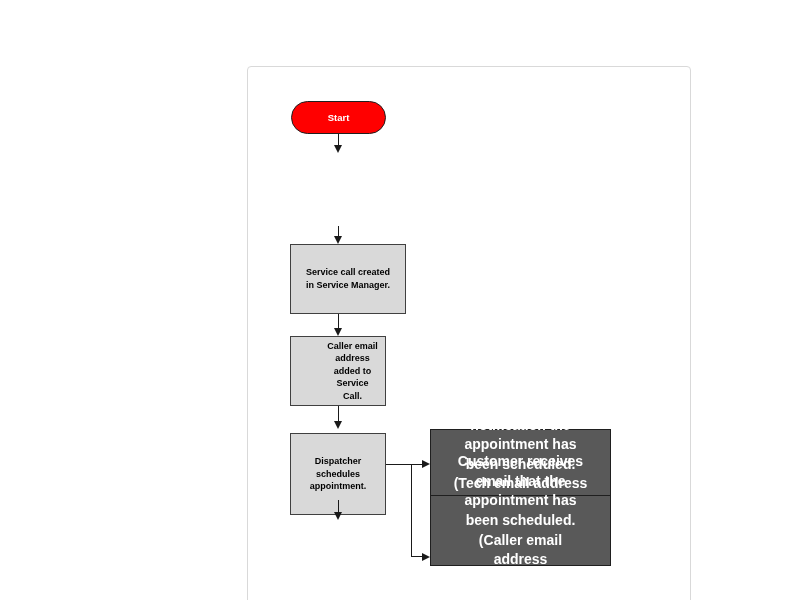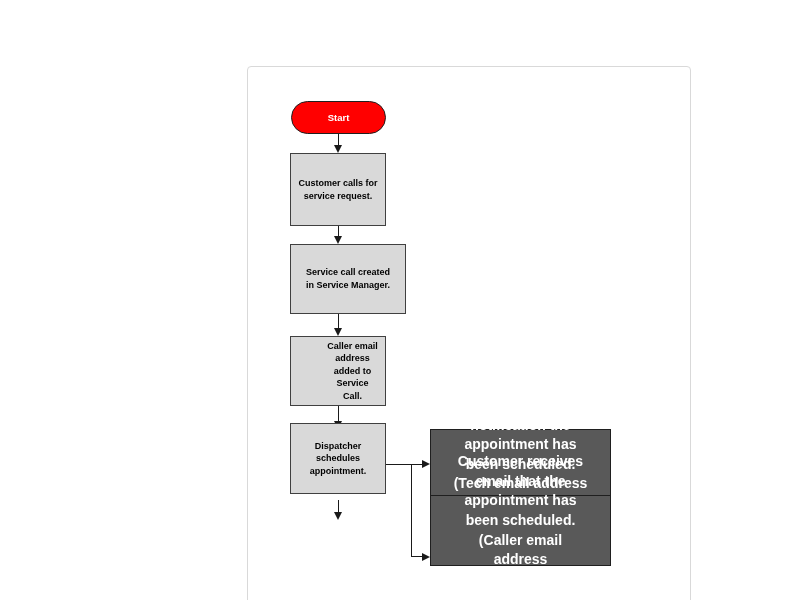--- a/index.html
+++ b/index.html
@@ -37,21 +37,21 @@
 
   .arrow-right { position:absolute; width:0; height:0;
                  border-top:4px solid transparent; border-bottom:4px solid transparent;
                  border-left:8px solid var(--connector,#1a1a1a); }
 
   
   .start       { left:27px;  top:18px;  width:95px;  height:33px; }
   .box1        { left:26px;  top:70px;  width:96px;  height:73px; }
   .box2        { left:26px;  top:161px; width:116px;  height:70px; }
   .box3        { left:26px;  top:253px; width:96px;  height:70px;padding-left:32px; }
-  .box4        { left:26px;  top:340px; width:96px;  height:71px; }
+  .box4        { left:26px;  top:350px; width:96px;  height:82px; }
   .end         { left:25px;  top:437px; width:97px;  height:37px; }
   .noteA       { left:166px; top:346px; width:181px; height:71px; }
   .noteB       { left:166px; top:412px; width:181px; height:71px; }
 
   .vline1 { left:73.5px; top:51px;  width:1px; height:12px; }
   .vhead1 { left:70px;   top:62px; }
   .vline2 { left:73.5px; top:143px; width:1px; height:10px; }
   .vhead2 { left:70px;   top:153px; }
   .vline3 { left:73.5px; top:231px; width:1px; height:14px; }
   .vhead3 { left:70px;   top:245px; }
@@ -70,22 +70,20 @@
 <body>
 
 <div class="canvas">
   <div class="page">
 
     <div class="shape terminator start">Start</div>
 
     <div class="line vline1"></div>
     <div class="arrow-down vhead1"></div>
 
-    <div class="shape process box1">Customer calls for
-service request.</div>
 
     <div class="line vline2"></div>
     <div class="arrow-down vhead2"></div>
 
     <div class="shape process box2">Service call created
 in Service Manager.</div>
 
     <div class="line vline3"></div>
     <div class="arrow-down vhead3"></div>
 

